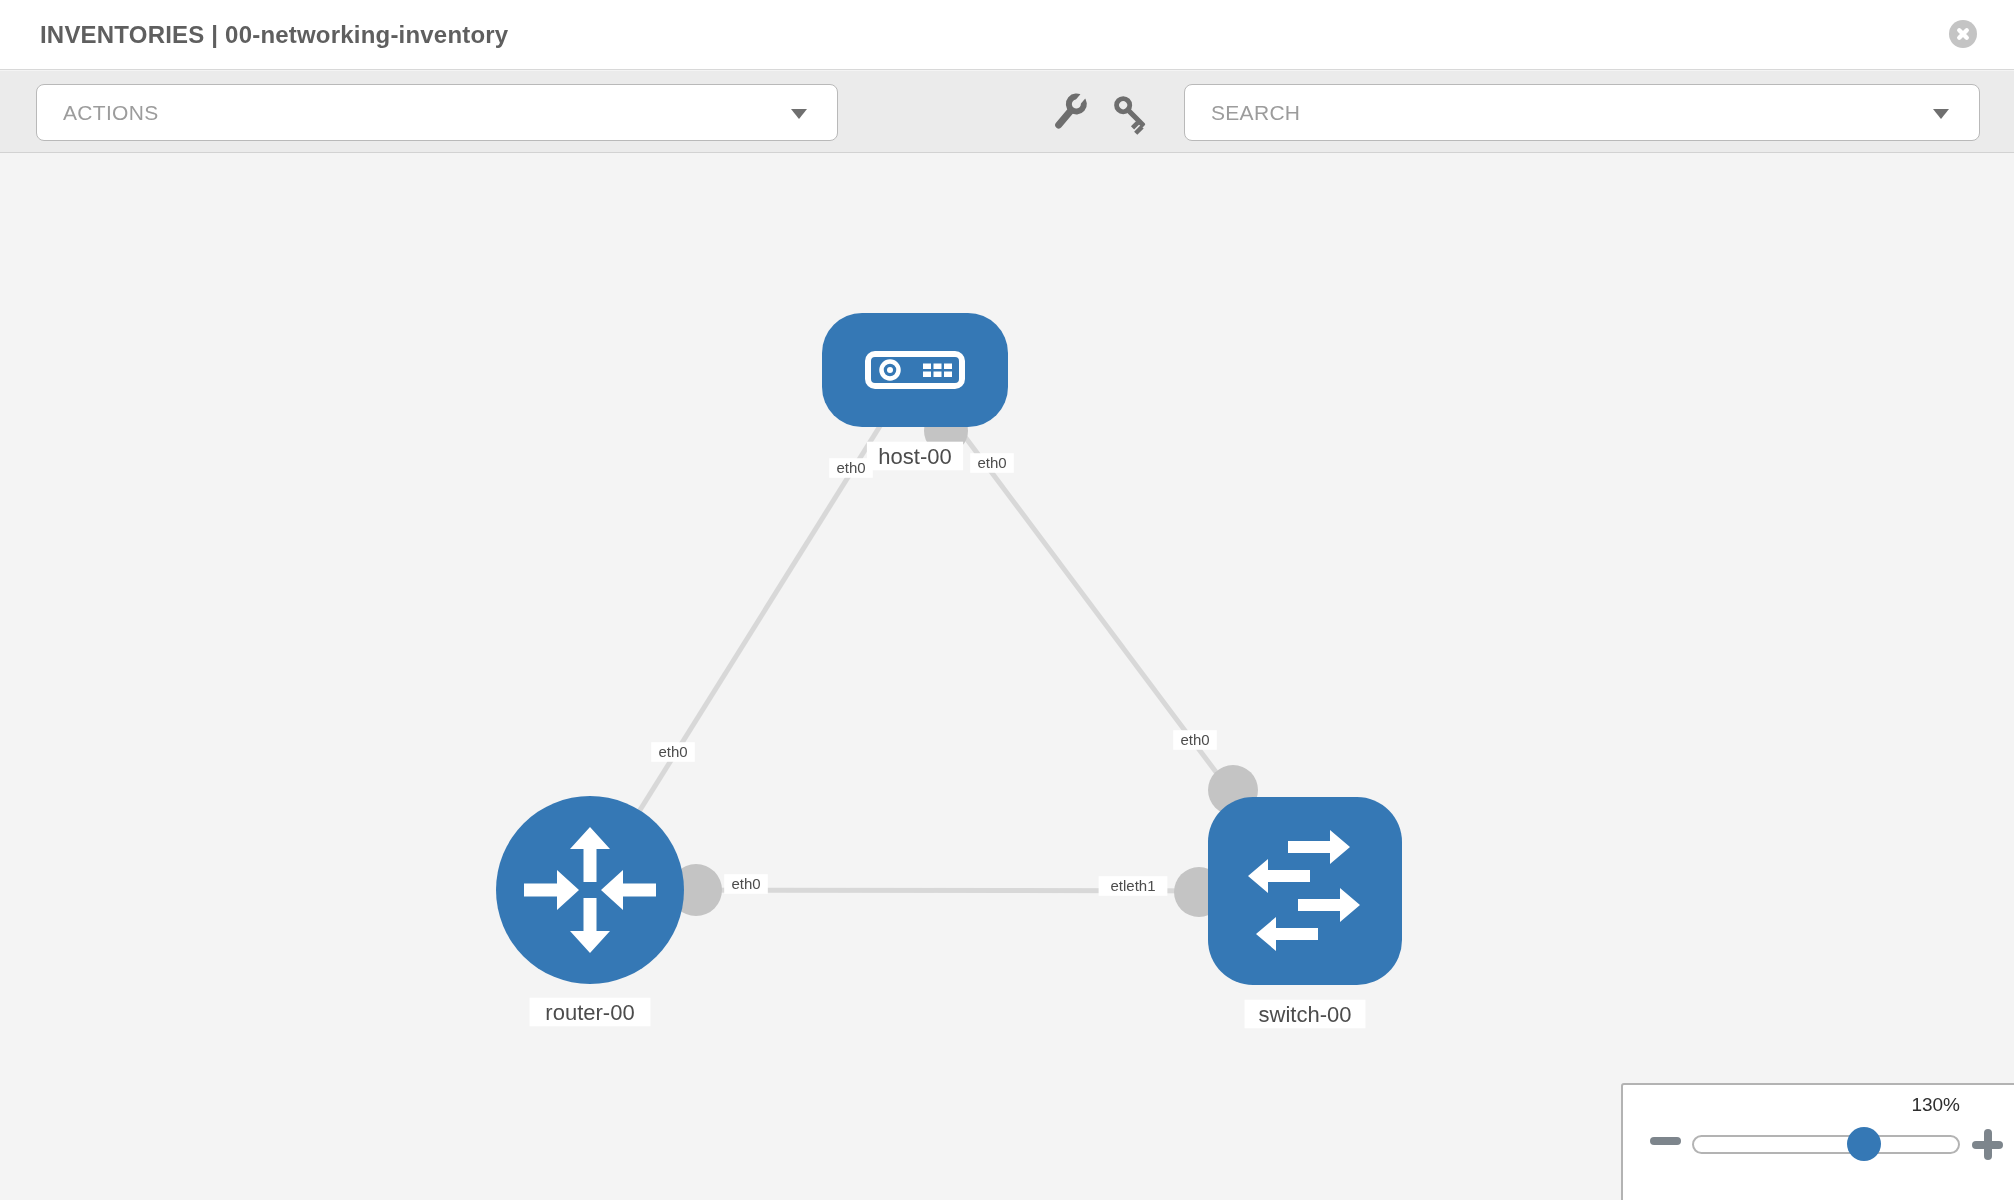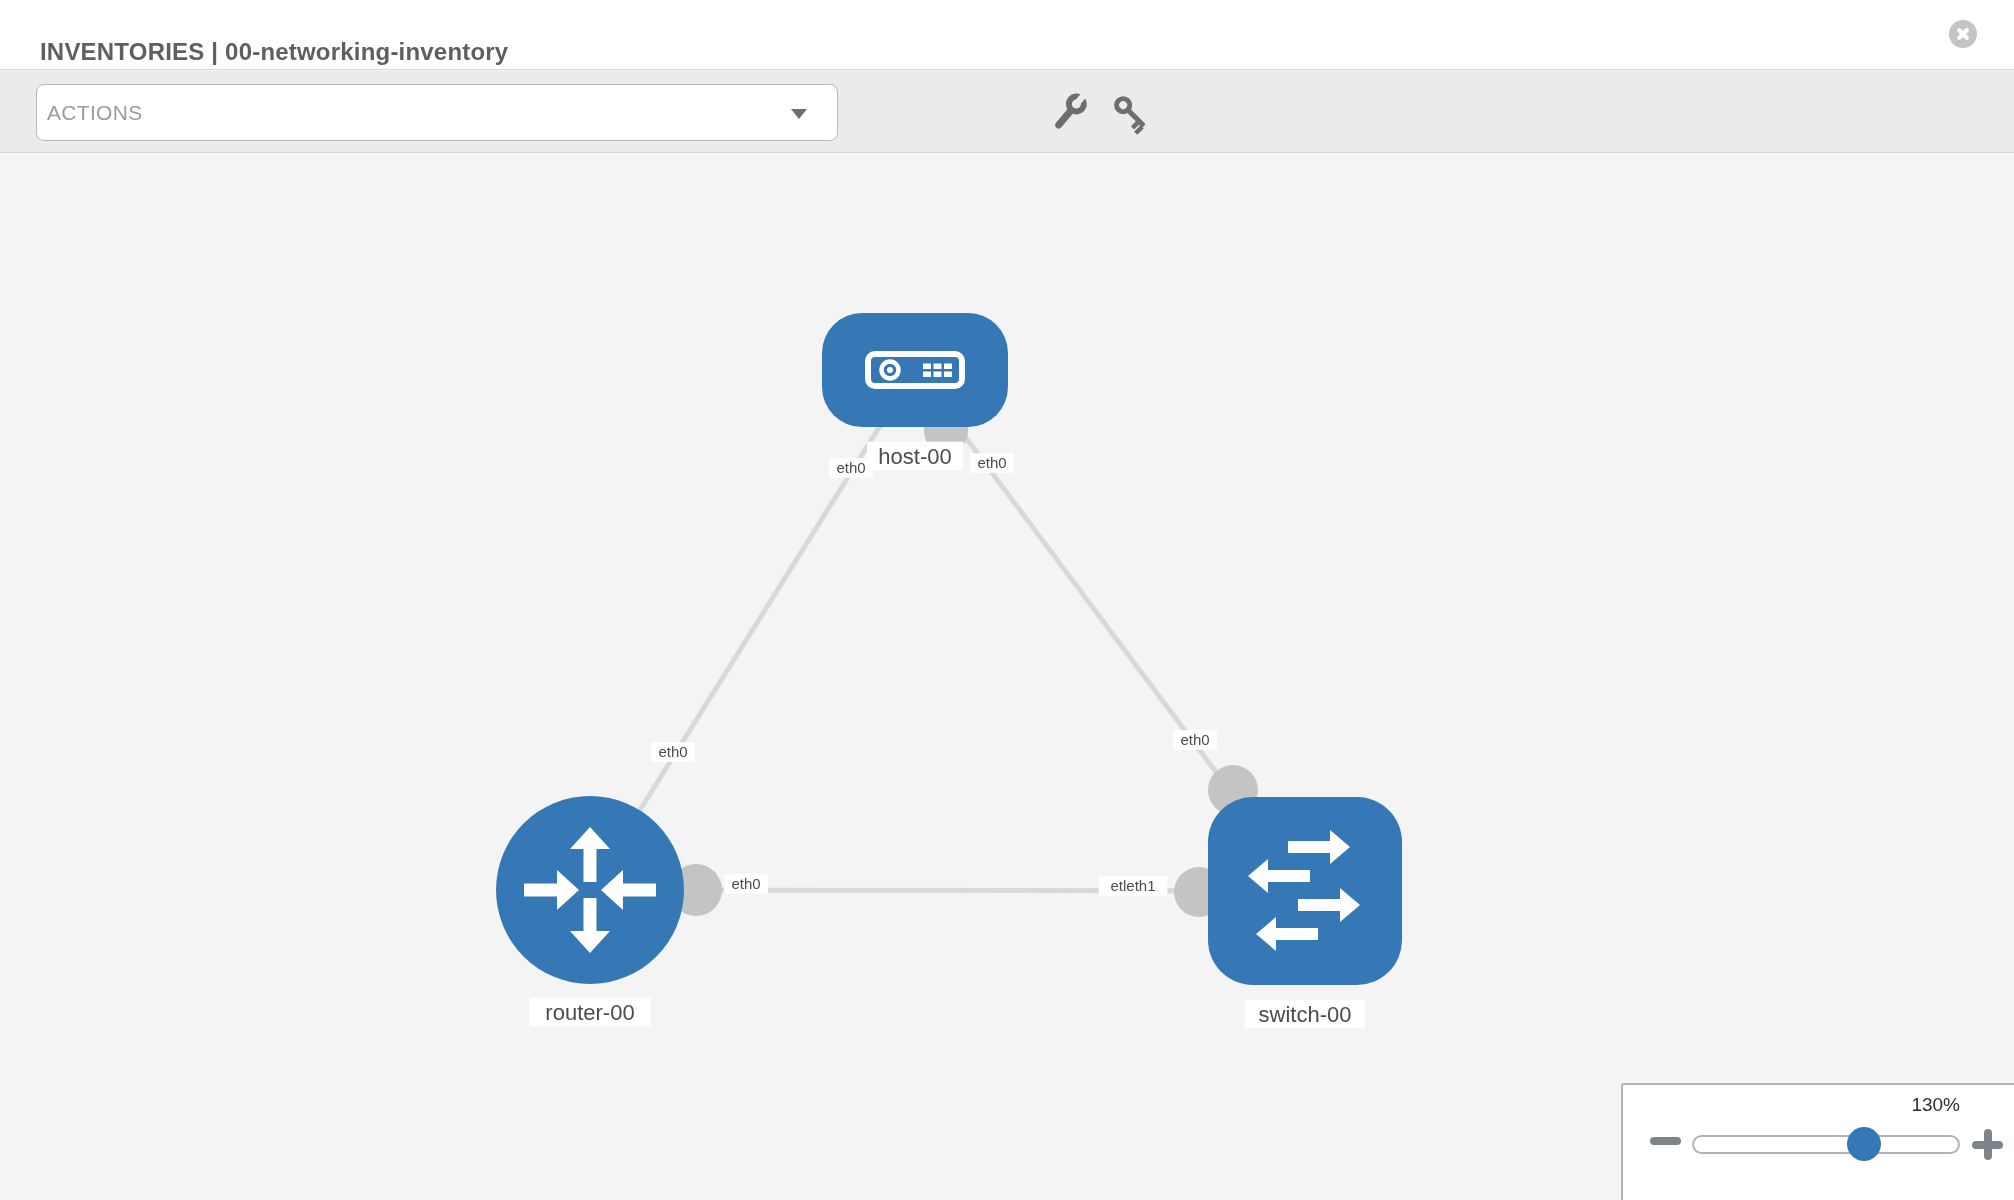--- a/index.html
+++ b/index.html
@@ -7,35 +7,35 @@
   body {
     width:2014px; height:1200px; overflow:hidden; position:relative;
     background:#f4f4f4; font-family:"Liberation Sans", sans-serif;
   }
   
   .header {
     position:absolute; top:0; left:0; width:2014px; height:70px;
     background:#ffffff; border-bottom:1px solid #d8d8d8; z-index:5;
   }
   .page-title {
-    position:absolute; left:40px; top:17px; height:70px; line-height:70px;
+    position:absolute; left:40px; top:0; height:70px; line-height:70px;
     font-size:24px; font-weight:bold; color:#5f5f5f; letter-spacing:0.2px;
   }
   .close-btn {
     position:absolute; right:36px; top:19px; width:30px; height:30px; cursor:pointer;
   }
   
   .toolbar {
     position:absolute; top:71px; left:0; width:2014px; height:82px;
     background:#ebebeb; border-bottom:1px solid #d2d2d2; z-index:5;
   }
   .dropdown {
     position:absolute; top:13px; height:57px; background:#ffffff;
     border:1.5px solid #b9b9b9; border-radius:8px;
-    display:flex; align-items:center; padding:0 10px;
+    display:flex; align-items:center; padding:0 26px;
     font-size:21px; color:#9c9c9c; letter-spacing:0.3px; cursor:pointer;
   }
   .dd-actions { left:36px;  width:802px; }
   .dd-search  { left:1184px; width:796px; }
   .caret {
     position:absolute; right:30px; top:50%; margin-top:-4px;
     width:0; height:0; border-left:8px solid transparent;
     border-right:8px solid transparent; border-top:10px solid #6f6f6f;
   }
   .tool-icon-btn {
@@ -157,20 +157,24 @@
     <svg width="44" height="44" viewBox="-22 -22 44 44">
       <g transform="rotate(-45)">
         <circle cx="0" cy="-12.5" r="6.5" fill="none" stroke="#6e6e6e" stroke-width="5"></circle>
         <rect x="-2.5" y="-7" width="5" height="24" rx="1.5" fill="#6e6e6e"></rect>
         <rect x="-9.5" y="8" width="7.5" height="4.5" fill="#6e6e6e"></rect>
         <rect x="-11" y="14" width="9" height="4.5" fill="#6e6e6e"></rect>
       </g>
     </svg>
   </div>
 
+  <div class="dropdown dd-search">
+    <span>SEARCH</span>
+    <span class="caret"></span>
+  </div>
 </div>
 
 <div class="zoom-panel">
   <div class="zoom-level">130%</div>
   <div class="zoom-minus"></div>
   <div class="zoom-track"></div>
   <div class="zoom-knob"></div>
   <div class="zoom-plus">
       <div class="h"></div>
       <div class="v"></div>

